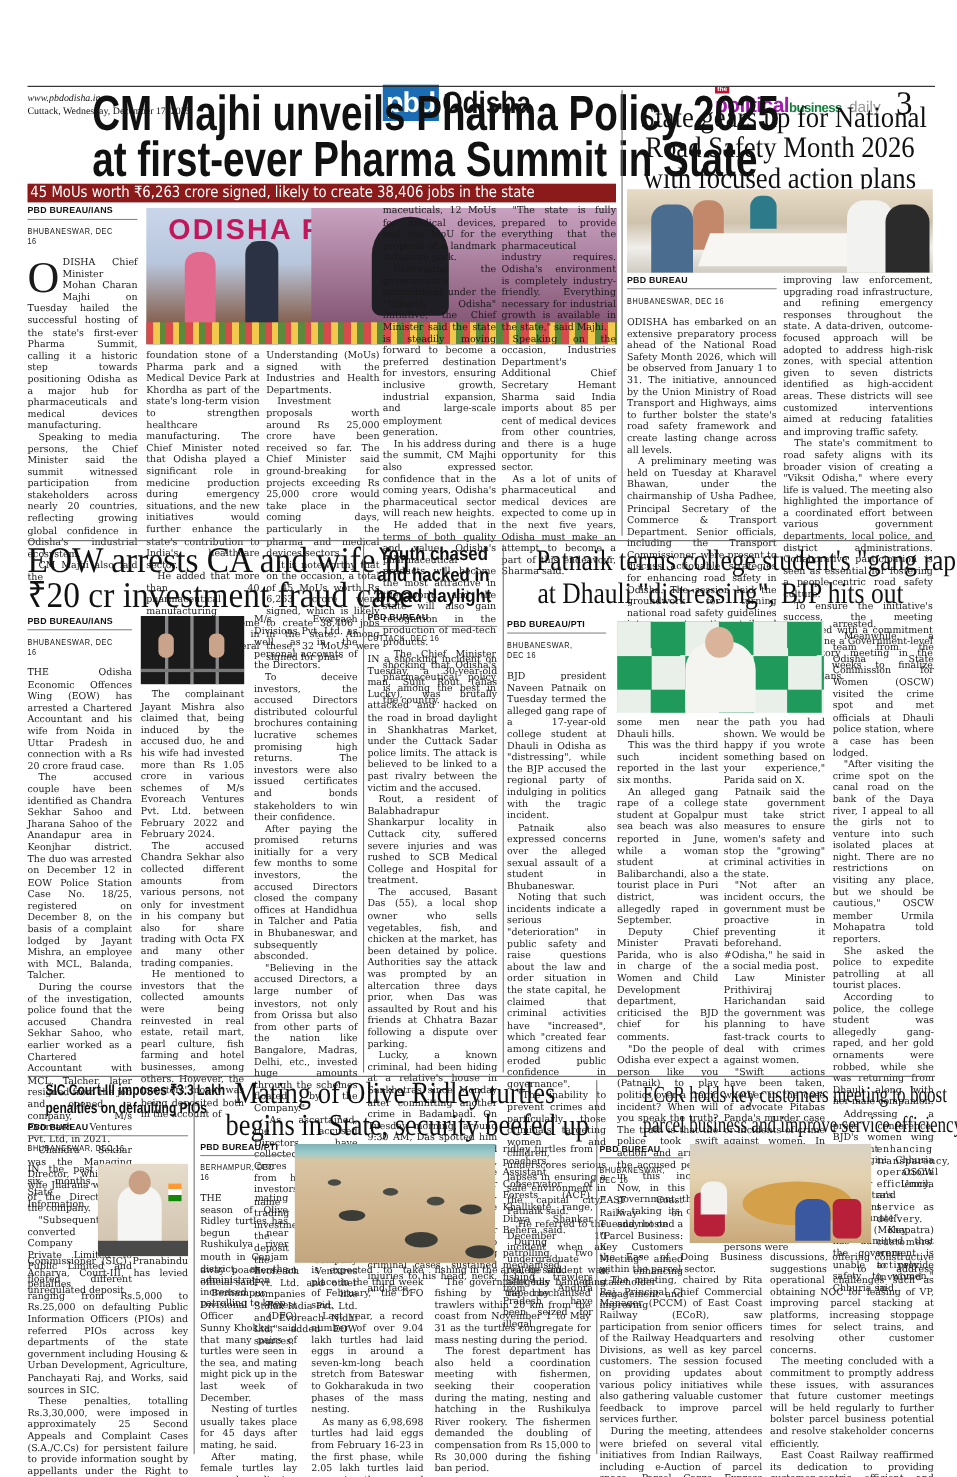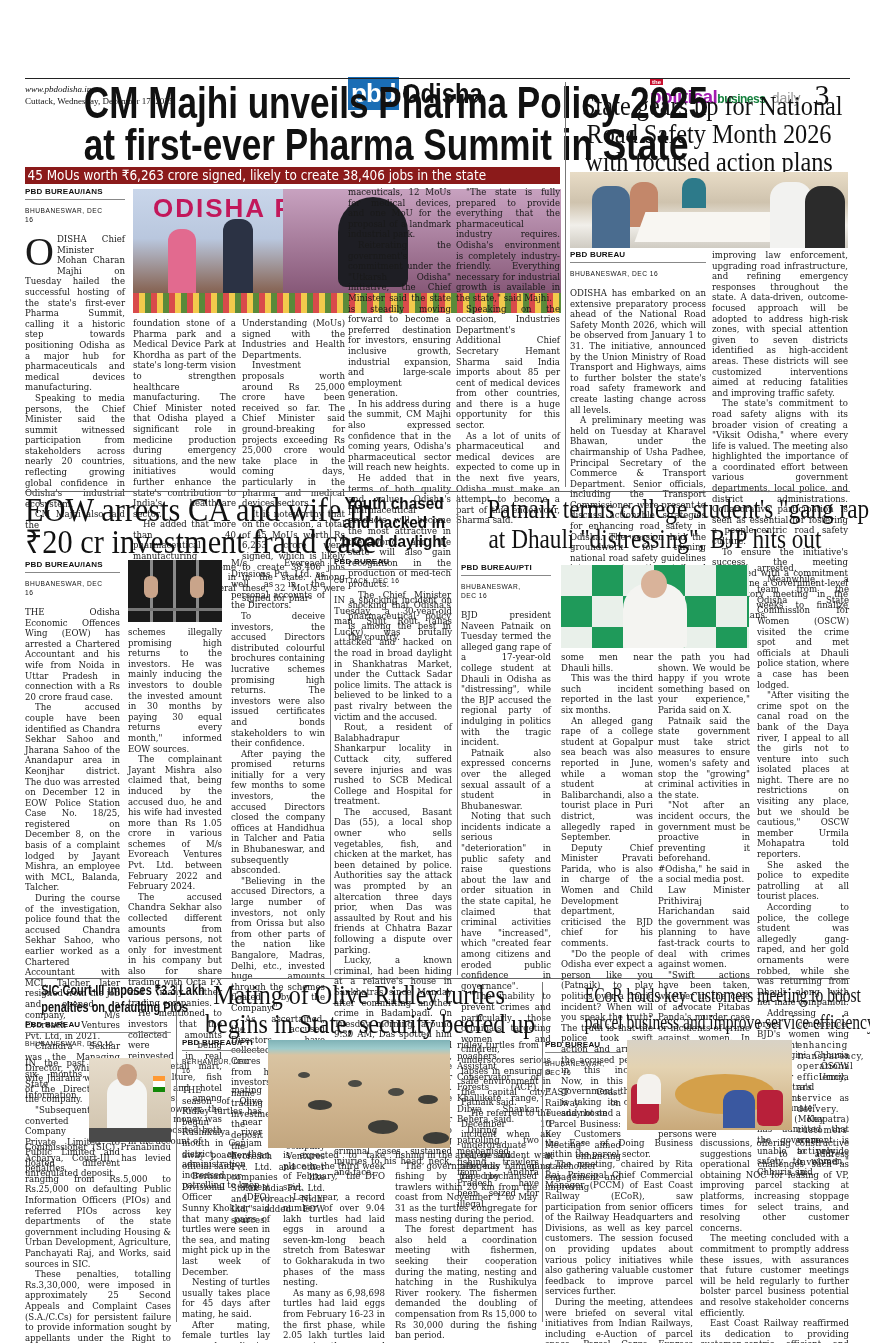--- a/index.html
+++ b/index.html
@@ -136,21 +136,20 @@
 </div>
 <div class="photo" style="left:128px;top:560px;width:94px;height:62px;background:#1a1a1a;">
   <div class="abs" style="left:22px;top:0;width:3px;height:62px;background:#8a8a8a;"></div>
   <div class="abs" style="left:45px;top:0;width:3px;height:62px;background:#8a8a8a;"></div>
   <div class="abs" style="left:68px;top:0;width:3px;height:62px;background:#8a8a8a;"></div>
   <div class="abs" style="left:16px;top:16px;width:14px;height:22px;background:#c9a48a;border-radius:6px;"></div>
   <div class="abs" style="left:62px;top:16px;width:14px;height:22px;background:#c9a48a;border-radius:6px;"></div>
   <div class="abs" style="left:0;top:48px;width:94px;height:3px;background:#777;"></div>
 </div>
 <div class="abs body-text" style="left:128px;top:627px;width:94px;">
-  <p class="first">schemes illegally promising high returns to the investors. He was mainly inducing the investors to double the invested amount in 30 months by paying 30 equal returns every month," informed EOW sources.</p>
   <p>The complainant Jayant Mishra also claimed that, being induced by the accused duo, he and his wife had invested more than Rs 1.05 crore in various schemes of M/s Evoreach Ventures Pvt. Ltd. between February 2022 and February 2024.</p>
   <p>The accused Chandra Sekhar also collected different amounts from various persons, not only for investment in his company but also for share trading with Octa FX and many other trading companies.</p>
   <p>He mentioned to investors that the collected amounts were being reinvested in real estate, retail mart, pearl culture, fish farming and hotel businesses, among others. However, the investors' money was being deposited both in the account of</p>
 </div>
 <div class="abs body-text" style="left:231px;top:558px;width:94px;">
   <p class="first">M/s Evoreach Divisions Pvt. Ltd. as well as in the personal accounts of the Directors.</p>
   <p>To deceive investors, the accused Directors distributed colourful brochures containing lucrative schemes promising high returns. The investors were also issued certificates and bonds stakeholders to win their confidence.</p>
   <p>After paying the promised returns initially for a very few months to some investors, the accused Directors closed the company offices at Handidhua in Talcher and Patia in Bhubaneswar, and subsequently absconded.</p>
   <p>"Believing in the accused Directors, a large number of investors, not only from Orissa but also from other parts of the nation like Bangalore, Madras, Delhi, etc., invested huge amounts through the schemes floated by the Company."</p>
   <p>"As ascertained, the accused Directors have collected around 20 Crores fraudulently from hundreds of investors in the name of share trading and investment through the unregulated deposit schemes of the company Evoreach Ventures Pvt. Ltd. and other companies like Stolax India Pvt. Ltd. and Evoreach Nidhi Ltd," added EOW sources.</p>

